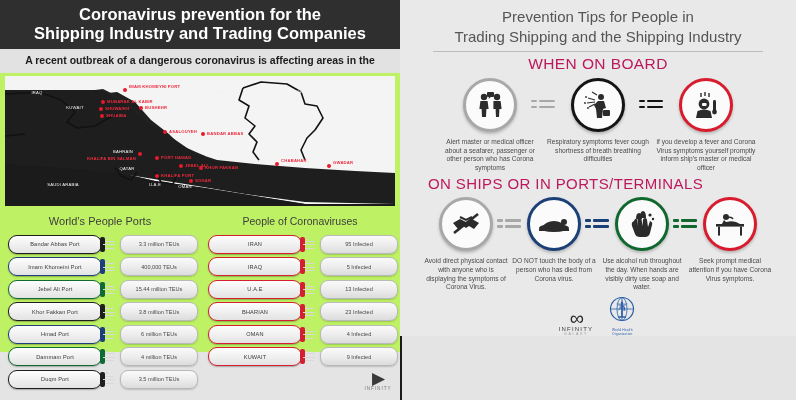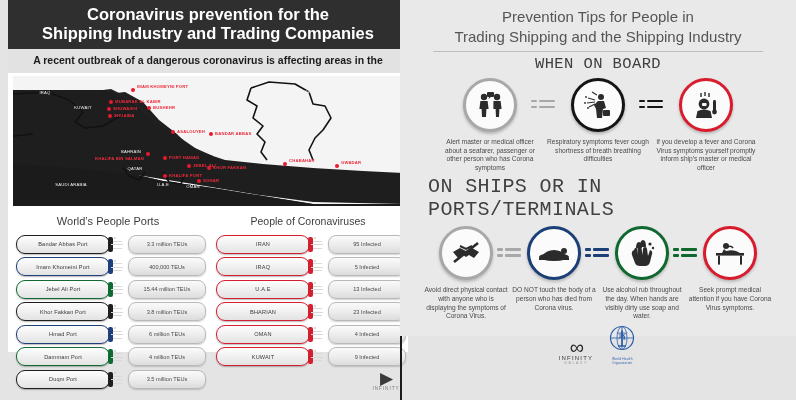--- a/index.html
+++ b/index.html
@@ -1,20 +1,20 @@
 <!DOCTYPE html>
 <html><head>
 <meta charset="utf-8">
 <style>
   html,body{margin:0;padding:0;background:#d8d8d8;}
   body{width:796px;height:400px;overflow:hidden;font-family:"Liberation Sans",sans-serif;}
   .page{position:relative;width:796px;height:400px;background:#e4e4e4;}
 
   
-  .left{position:absolute;left:8px;top:0;width:400px;height:352px;background:#ffffff;}
+  .left{position:absolute;left:0;top:0;width:400px;height:352px;background:#bef264;}
   .left-title{background:#2f2f2f;color:#fff;text-align:center;
      font-size:16.5px;font-weight:bold;line-height:19px;padding:5px 6px 6px 6px;}
   .left-sub{background:#e2e2e2;color:#1c1c1c;text-align:center;font-weight:bold;
      font-size:10.5px;line-height:13px;padding:5px 14px 6px 14px;}
 
   
   .mapwrap{position:relative;width:390px;height:130px;margin:3px auto 0 auto;background:#111;}
   .mapwrap svg{display:block;}
   .dot{fill:#e8192c;}
   .mlabel{font-family:"Liberation Sans",sans-serif;font-size:4.2px;fill:#f2f2f2;letter-spacing:.2px;}
@@ -53,22 +53,22 @@
 
   .inf-left{position:absolute;right:4px;bottom:4px;width:36px;text-align:center;}
   .inf-mark{font-size:17px;color:#3a3a3a;line-height:14px;letter-spacing:-1px;}
   .inf-txt{font-size:4.6px;color:#7a7a7a;letter-spacing:1px;}
 
   
   .right{position:absolute;left:400px;top:0;width:396px;height:336px;background:#e9e9e9;}
   .divider{position:absolute;left:400px;top:0;width:2px;height:400px;background:#1b1b1b;}
   .r-title{text-align:center;color:#555;font-size:15px;line-height:20px;padding-top:7px;}
   .hr{width:330px;height:1px;background:#bdbdbd;margin:4px auto 0 auto;}
-  .sec-h{text-align:center;color:#404040;font-size:15.5px;letter-spacing:.4px;padding:3px 0 2px 0;font-family:Liberation Mono, monospace;}
-  .sec-h.big{font-size:20px;text-align:left;padding-left:28px;}
+  .sec-h{text-align:center;color:#be185d;font-size:15.5px;letter-spacing:.4px;padding:3px 0 2px 0;}
+  .sec-h.big{font-size:15px;text-align:left;padding-left:28px;}
 
   .steps{display:flex;justify-content:center;gap:0;padding-top:3px;}
   .step{width:108px;position:relative;display:flex;flex-direction:column;align-items:center;}
   .step.s4{width:88px;}
   .circle{width:48px;height:48px;border-radius:50%;background:#fbfbfb;
      display:flex;align-items:center;justify-content:center;position:relative;z-index:2;}
   .circle.grey{border:3.5px solid #a8a8a8;box-shadow:0 2px 3px rgba(0,0,0,.22);}
   .circle.black{border:3.5px solid #141414;box-shadow:0 2px 3px rgba(0,0,0,.25);}
   .circle.red{border:3.5px solid #d81b2d;box-shadow:0 2px 3px rgba(0,0,0,.22);}
   .circle.blue{border:3.5px solid #1b3f77;box-shadow:0 2px 3px rgba(0,0,0,.22);}

